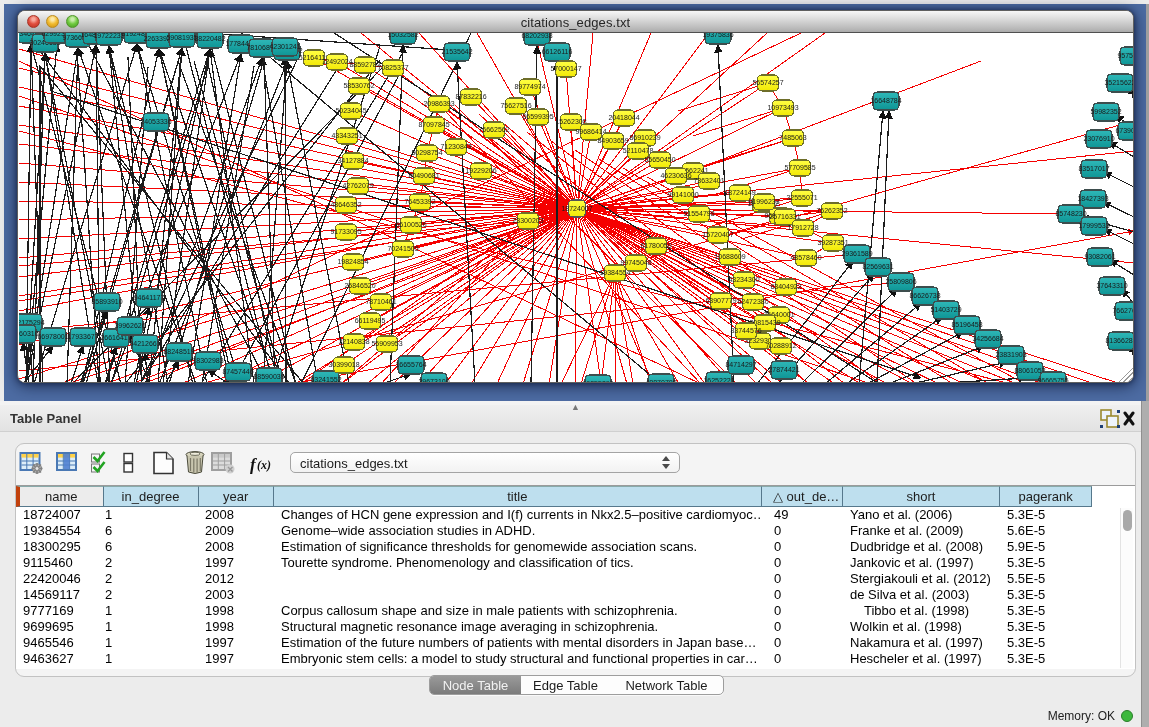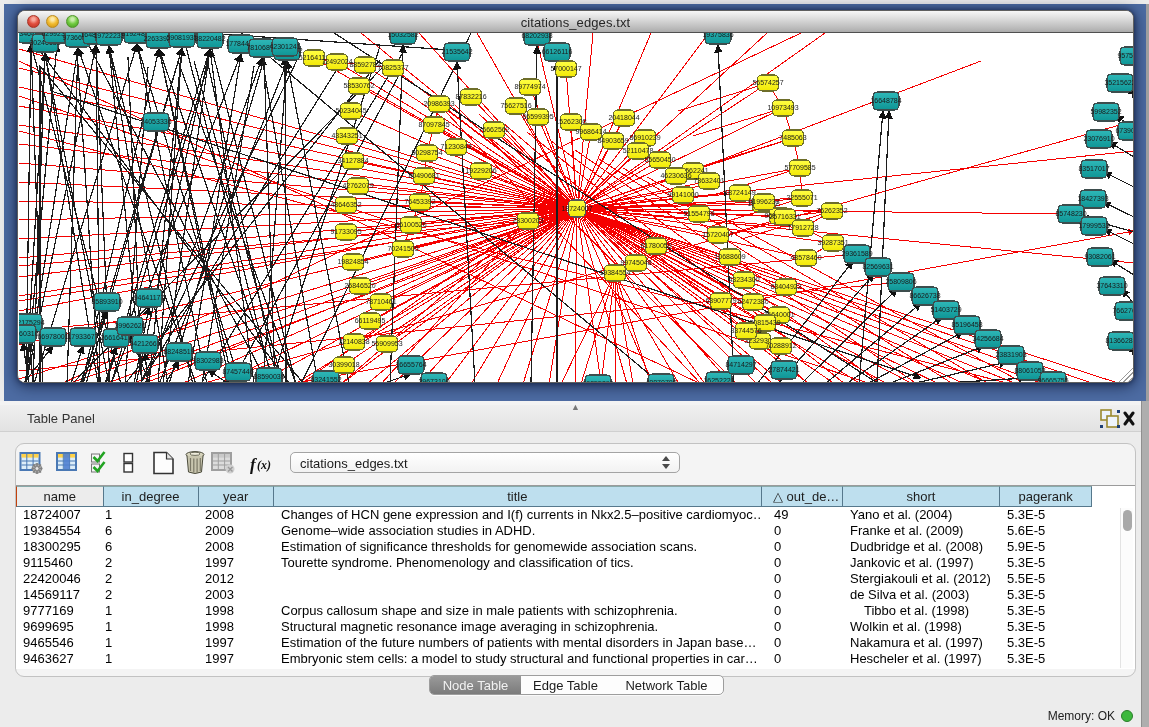--- a/index.html
+++ b/index.html
@@ -15,21 +15,21 @@
 #titlebar .title { position:absolute; left:0; right:0; top:4px; text-align:center; font-size:13px; color:#262626; font-weight:500; letter-spacing:0.1px;}
 .tl { position:absolute; top:4px; width:13px; height:13px; border-radius:50%; }
 #tl-r { left:8.5px; background:radial-gradient(circle at 50% 30%, #f7a89c 0 15%, #e14f3f 50%, #b9301f 100%); border:1px solid #a83428;}
 #tl-y { left:28px; background:radial-gradient(circle at 50% 30%, #fce9a8 0 15%, #f2bb2e 50%, #c98f14 100%); border:1px solid #ba8a1e;}
 #tl-g { left:47.5px; background:radial-gradient(circle at 50% 30%, #c8ecaa 0 15%, #6fca3e 50%, #459720 100%); border:1px solid #50942b;}
 #canvas { position:absolute; left:1px; top:22px; width:1115px; height:350px; background:#fff; overflow:hidden; }
 
 #panel { position:absolute; left:0; top:401px; width:1149px; height:326px; background:#ececec; }
 #panel-light { position:absolute; left:0; top:0; width:100%; height:4px; background:#f3f3f3; }
 #pbar { position:absolute; left:0; top:4px; width:100%; height:27px; background:linear-gradient(#efefef,#e2e2e2); border-bottom:1px solid #d0d0d0;}
-#pbar .t { position:absolute; left:27px; top:6px; font-size:13px; color:#333; }
+#pbar .t { position:absolute; left:10px; top:6px; font-size:13px; color:#333;font-weight:bold; }
 #pbar .icons { position:absolute; right:14px; top:3px; }
 #caret { position:absolute; left:571px; top:-3px; color:#777; font-size:9px; }
 #box { position:absolute; left:15px; top:42px; width:1121px; height:234px; background:#f4f4f4; border:1px solid #c2c2c2; border-radius:9px; }
 #toolbar { position:absolute; left:0; top:0; width:100%; height:41px; }
 #combo { position:absolute; left:274px; top:8px; width:390px; height:21px; border:1px solid #a4a4a4; border-radius:5px;
   background:linear-gradient(#ffffff,#f2f2f2); }
 #combo .ct { position:absolute; left:9px; top:3px; font-size:13px; color:#1b1b1b; }
 #tablewrap { position:absolute; left:0px; top:41px; width:1119px; height:184px; background:#fff; border-top:1px solid #9b9b9b; overflow:hidden;}
 .hd { position:absolute; top:0; height:21px; background:#bedfee; border-right:1px solid #56788c; border-bottom:1px solid #56788c; border-top:1px solid #8aa; font-size:13px; color:#1d1d1d; text-align:center; line-height:20px; }
 .row { position:absolute; height:16px; font-size:13px; color:#000; white-space:nowrap; line-height:16px; }
@@ -1034,34 +1034,34 @@
 </svg>
       <div id="combo">
         <div class="ct">citations_edges.txt</div>
         <svg width="10" height="13" viewBox="0 0 10 13" style="position:absolute;right:8px;top:3px">
           <path d="M5 0 L9 5 L1 5 z" fill="#4a4a4a"></path>
           <path d="M5 13 L9 8 L1 8 z" fill="#4a4a4a"></path>
         </svg>
       </div>
     </div>
     <div id="tablewrap">
-<div class="hd" style="left:0px;width:87.5px;border-left:1px solid #c2410c;background:#ececec;">name</div>
+<div class="hd" style="left:0px;width:87.5px;border-left:4px solid #c2410c;background:#ececec;">name</div>
 <div class="hd" style="left:87.5px;width:95.0px;">in_degree</div>
 <div class="hd" style="left:182.5px;width:75.19999999999999px;">year</div>
 <div class="hd" style="left:257.7px;width:488.3px;">title</div>
 <div class="hd" style="left:746px;width:81px;text-align:left;padding-left:11px;">△ out_de…</div>
 <div class="hd" style="left:827px;width:157px;">short</div>
 <div class="hd" style="left:984px;width:92.29999999999995px;">pagerank</div>
 <div class="row" style="left:0;top:21px;width:1080px">
           <span class="c" style="left:7px;width:80px">18724007</span>
           <span class="c" style="left:89px;width:94px">1</span>
           <span class="c" style="left:189px;width:69px">2008</span>
           <span class="c" style="left:265px;width:481px">Changes of HCN gene expression and I(f) currents in Nkx2.5–positive cardiomyoc…</span>
           <span class="c" style="left:758px;width:69px">49</span>
-          <span class="c" style="left:834px;width:150px">Yano et al. (2004)</span>
+          <span class="c" style="left:834px;width:150px">Yano et al. (2006)</span>
           <span class="c" style="left:991px;width:85px">5.3E-5</span>
         </div>
 <div class="row" style="left:0;top:37px;width:1080px">
           <span class="c" style="left:7px;width:80px">19384554</span>
           <span class="c" style="left:89px;width:94px">6</span>
           <span class="c" style="left:189px;width:69px">2009</span>
           <span class="c" style="left:265px;width:481px">Genome–wide association studies in ADHD.</span>
           <span class="c" style="left:758px;width:69px">0</span>
           <span class="c" style="left:834px;width:150px">Franke et al. (2009)</span>
           <span class="c" style="left:991px;width:85px">5.6E-5</span>

